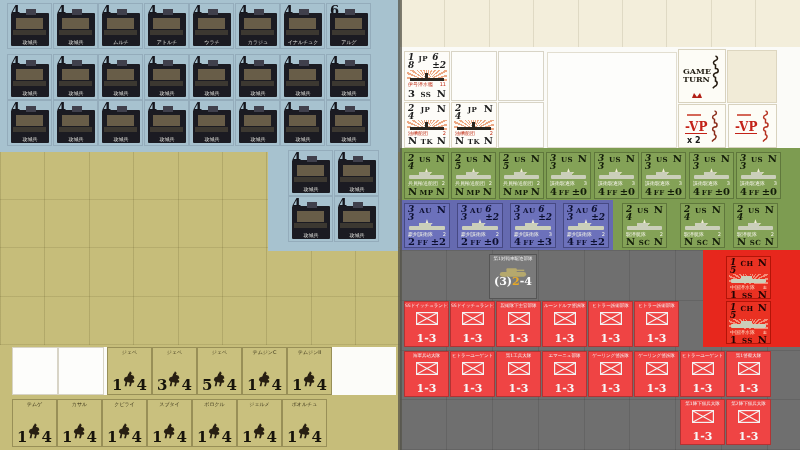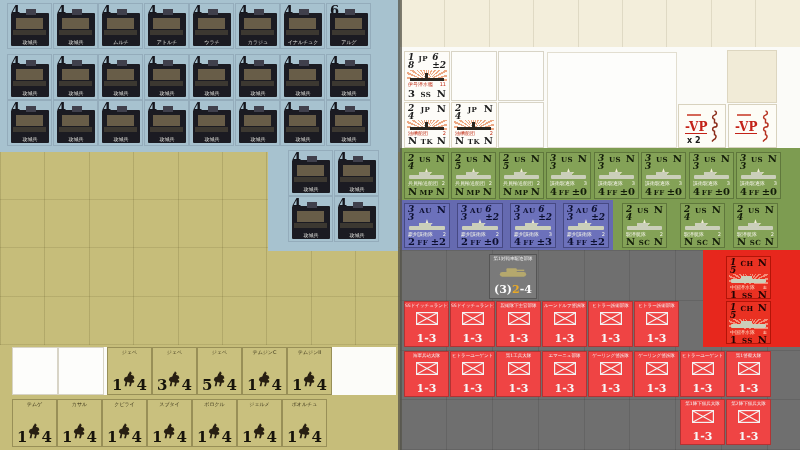--- a/index.html
+++ b/index.html
@@ -77,21 +77,21 @@
   .inf{background:#ef4444;border:1px solid rgba(0,0,0,.25);}
   .iname{position:absolute;top:1px;width:100%;text-align:center;font-size:4.5px;line-height:6px;
          color:#f2f2f2;white-space:nowrap;overflow:hidden;}
   .ibox{position:absolute;top:10px;left:50%;transform:translateX(-50%);}
   .ival{position:absolute;bottom:1px;width:100%;text-align:center;
         font:bold 11px "DejaVu Serif",serif;color:#f6f6f6;}
 
   
   #tank{left:489px;top:254px;width:48px;height:45px;background:#7a7a7a;border:1px solid rgba(0,0,0,.3);}
   #tank svg{position:absolute;top:10px;left:50%;transform:translateX(-50%);}
-  .tstats{position:absolute;bottom:2px;width:100%;text-align:center;font:bold 11px "DejaVu Serif",serif;}
+  .tstats{position:absolute;bottom:10px;width:100%;text-align:center;font:bold 11px "DejaVu Serif",serif;}
   .tstats .w{color:#fbfbfb;} .tstats .y{color:#e8a928;}
 
   
   #gt{left:678px;top:49px;width:48px;height:54px;background:#fdfcf6;border:1px solid #d8d2be;}
   .gt-text{position:absolute;left:4px;top:17px;font:bold 8px "DejaVu Serif",serif;color:#201c12;line-height:8px;}
   #gt svg.mg{position:absolute;right:4px;top:5px;}
   .gt-red{position:absolute;left:12px;bottom:4px;width:12px;height:6px;}
   .vp{background:#fdfcf6;border:1px solid #d8d2be;}
   #vp10{left:678px;top:104px;width:48px;height:44px;}
   #vp1{left:728px;top:104px;width:49px;height:44px;}
@@ -121,20 +121,32 @@
   <div class="ctr" id="tank">
     <span class="iname">第1対戦車駆逐部隊</span>
     <svg width="30" height="13" viewBox="0 0 32 13">
       <rect x="2" y="7" width="28" height="5" rx="2.5" fill="#b5a86d"></rect>
       <rect x="9" y="3" width="11" height="5" rx="1" fill="#b5a86d"></rect>
       <rect x="19" y="4.5" width="9" height="1.6" fill="#b5a86d"></rect>
     </svg>
     <div class="tstats"><span class="w">(3)</span><span class="y">2</span><span class="w">-4</span></div>
   </div>
 
+  <div class="ctr" id="gt">
+    <div class="gt-text">
+      <div>GAME</div>
+      <div>TURN</div>
+    </div>
+    <svg class="mg" width="11" height="36" viewBox="0 0 12 40">
+      <path d="M6 1 c3 1 3 4 0 5 c-3 1 -3 4 0 5 l0 4 c4 0 4 5 0 5 c-3 1 -3 4 0 5 l0 4 c3 1 2 5 -1 6 l-2 2" fill="none" stroke="#241a10" stroke-width="1.7"></path>
+    </svg>
+    <svg class="gt-red" viewBox="0 0 12 6">
+      <path d="M1 6 L3 1 L6 5 L9 1 L11 6 Z" fill="#b22016"></path>
+    </svg>
+  </div>
 
   <div class="ctr vp" id="vp10">
     <i class="vp-tick"></i>
     <span class="vp-label">-VP</span>
     <span class="vp-mult">x 2</span>
     <svg class="mg" width="11" height="34" viewBox="0 0 12 40">
       <path d="M6 1 c3 1 3 4 0 5 c-3 1 -3 4 0 5 l0 4 c4 0 4 5 0 5 c-3 1 -3 4 0 5 l0 4 c3 1 2 5 -1 6 l-2 2" fill="none" stroke="#8a2a18" stroke-width="1.7"></path>
     </svg>
   </div>
 

